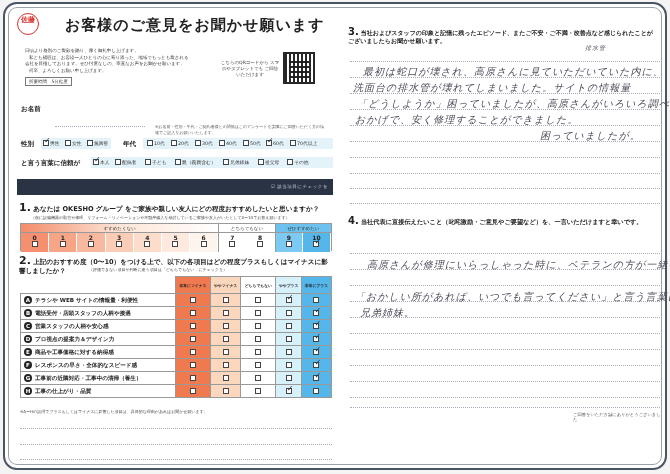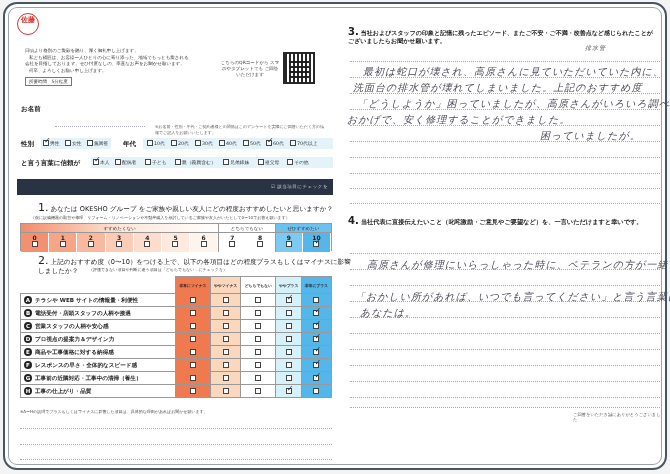--- a/index.html
+++ b/index.html
@@ -19,21 +19,21 @@
   .qr::after { content:""; position:absolute; inset:4px; background: repeating-linear-gradient(0deg,#111 0 2px,#fff 2px 5px); mix-blend-mode: multiply; }
   .sec-bar { position: absolute; left: 12px; height: 16px; width: 316px; background: #2a3344; color: #fff;
     font-size: 8.5px; font-weight: bold; line-height: 16px; padding-left: 5px; letter-spacing: .5px; }
   .sec-bar .note { position: absolute; right: 5px; top: 0; font-size: 4.5px; font-weight: normal; color: #ccd; }
   .row-label { position: absolute; font-size: 6.5px; font-weight: bold; color: #222; }
   .tint-row { position: absolute; background: #e4f3fa; height: 11px; }
   .opt { position: absolute; font-size: 4.8px; color: #333; display: flex; align-items: center; gap: 1px; }
   .cb { display: inline-block; width: 6px; height: 6px; border: 0.8px solid #444; background: #fff; position: relative; }
   .cb.on::after { content: "✓"; position: absolute; left: 0px; top: -5px; font-size: 8px; color: #333; }
   .note-small { position: absolute; left: 150px; top: 120px; font-size: 4px; line-height: 5.5px; color: #555; width: 170px; }
-  .q-head { position: absolute; font-size: 6.6px; font-weight: normal; color: #222; margin-left: 19px; }
+  .q-head { position: absolute; font-size: 6.6px; font-weight: bold; color: #222; }
   .q-head .num { font-size: 11px; }
   .q-sub { position: absolute; font-size: 4px; color: #444; }
   .scale { position: absolute; left: 15px; top: 219px; width: 312px; height: 28px; display: grid;
     grid-template-columns: repeat(11, 1fr); grid-template-rows: 9px 19px; border: 0.8px solid #999; }
   .scale .grp { font-size: 4.5px; text-align: center; line-height: 9px; border-bottom: 0.8px solid #999; }
   .scale .cell { border-right: 0.8px solid #fff; display: flex; flex-direction: column; align-items: center; padding-top: 1px; font-size: 6px; font-weight: bold; }
   .tbl { position: absolute; left: 15px; top: 272px; width: 312px; border-collapse: collapse; font-size: 5.2px; }
   .tbl td, .tbl th { border: 0.8px solid #999; height: 13px; text-align: center; }
   .tbl th { height: 17px; font-size: 3.8px; font-weight: bold; line-height: 5px; }
   .tbl td.item { text-align: left; font-weight: bold; font-size: 5.6px; padding-left: 3px; width: 155px; }
@@ -47,20 +47,21 @@
   .q3 .num { font-size: 10px; }
   .hand { position: absolute; font-family: "DejaVu Serif", serif; font-size: 10px; color: #4a4a5a; font-style: italic; letter-spacing: 1px; white-space: nowrap; }
   .thanks { position: absolute; left: 568px; top: 408px; font-size: 4.3px; color: #555; }
 </style>
 </head>
 <body>
 
 <div class="sheet">
 
   <div class="hanko">佐藤</div>
+  <div class="main-title">お客様のご意見をお聞かせ願います</div>
   <div class="intro">
     <div>日頃より格別のご愛顧を賜り、厚く御礼申し上げます。</div>
     <div style="padding-left:4px">私ども桶匠は、お客様一人ひとりの心に寄り添った、地域でもっとも愛される</div>
     <div>会社を目指しております。ぜひ忖度なしの、率直なお声をお聞かせ願います。</div>
     <div style="padding-left:4px">何卒、よろしくお願い申し上げます。</div>
   </div>
   <div class="time-box">所要時間　5分程度</div>
   <div class="qr-text">こちらのQRコードから スマホやタブレットでも ご回答いただけます</div>
   <div class="qr"></div>
 
@@ -294,35 +295,35 @@
   <div class="dot-line" style="left:345px;top:73px;width:312px"></div>
   <div class="dot-line" style="left:345px;top:89px;width:312px"></div>
   <div class="dot-line" style="left:345px;top:105px;width:312px"></div>
   <div class="dot-line" style="left:345px;top:121px;width:312px"></div>
   <div class="dot-line" style="left:345px;top:137px;width:312px"></div>
   <div class="dot-line" style="left:345px;top:153px;width:312px"></div>
   <div class="dot-line" style="left:345px;top:169px;width:312px"></div>
   <div class="dot-line" style="left:345px;top:184px;width:312px"></div>
   <div class="dot-line" style="left:345px;top:199px;width:312px"></div>
   <div class="hand" style="left:358px;top:61px">最初は蛇口が壊され、高原さんに見ていただいていた内に、</div>
-  <div class="hand" style="left:348px;top:77px">洗面台の排水管が壊れてしまいました。上記のおすすめ度</div>
+  <div class="hand" style="left:348px;top:77px">洗面台の排水管が壊れてしまいました。サイトの情報量</div>
   <div class="hand" style="left:352px;top:93px">「どうしようか」困っていましたが、高原さんがいろいろ調べてくれた</div>
-  <div class="hand" style="left:342px;top:109px">おかげで、安く修理することができました。</div>
+  <div class="hand" style="left:350px;top:109px">おかげで、安く修理することができました。</div>
   <div class="hand" style="left:535px;top:125px">困っていましたが。</div>
 
   <div class="q3" style="top:213px;font-size:6.2px"><span class="num">4.</span> <span>当社代表に直接伝えたいこと（叱咤激励・ご意見やご要望など）を、一言いただけますと幸いです。</span></div>
   <div class="dot-line" style="left:345px;top:249px;width:312px"></div>
   <div class="dot-line" style="left:345px;top:265px;width:312px"></div>
   <div class="dot-line" style="left:345px;top:281px;width:312px"></div>
   <div class="dot-line" style="left:345px;top:297px;width:312px"></div>
   <div class="dot-line" style="left:345px;top:313px;width:312px"></div>
   <div class="dot-line" style="left:345px;top:329px;width:312px"></div>
   <div class="dot-line" style="left:345px;top:345px;width:312px"></div>
   <div class="dot-line" style="left:345px;top:361px;width:312px"></div>
   <div class="dot-line" style="left:345px;top:377px;width:312px"></div>
   <div class="dot-line" style="left:345px;top:393px;width:312px"></div>
   <div class="dot-line" style="left:345px;top:403px;width:312px"></div>
   <div class="hand" style="left:362px;top:254px">高原さんが修理にいらっしゃった時に、ベテランの方が一緒でした。</div>
   <div class="hand" style="left:350px;top:286px">「おかしい所があれば、いつでも言ってください」と言う言葉に信頼が</div>
-  <div class="hand" style="left:355px;top:302px">あなたは。</div>
+  <div class="hand" style="left:355px;top:302px">兄弟姉妹。</div>
 
   <div class="thanks">ご回答をいただき誠にありがとうございました</div>
 </div>
 
 </body></html>

